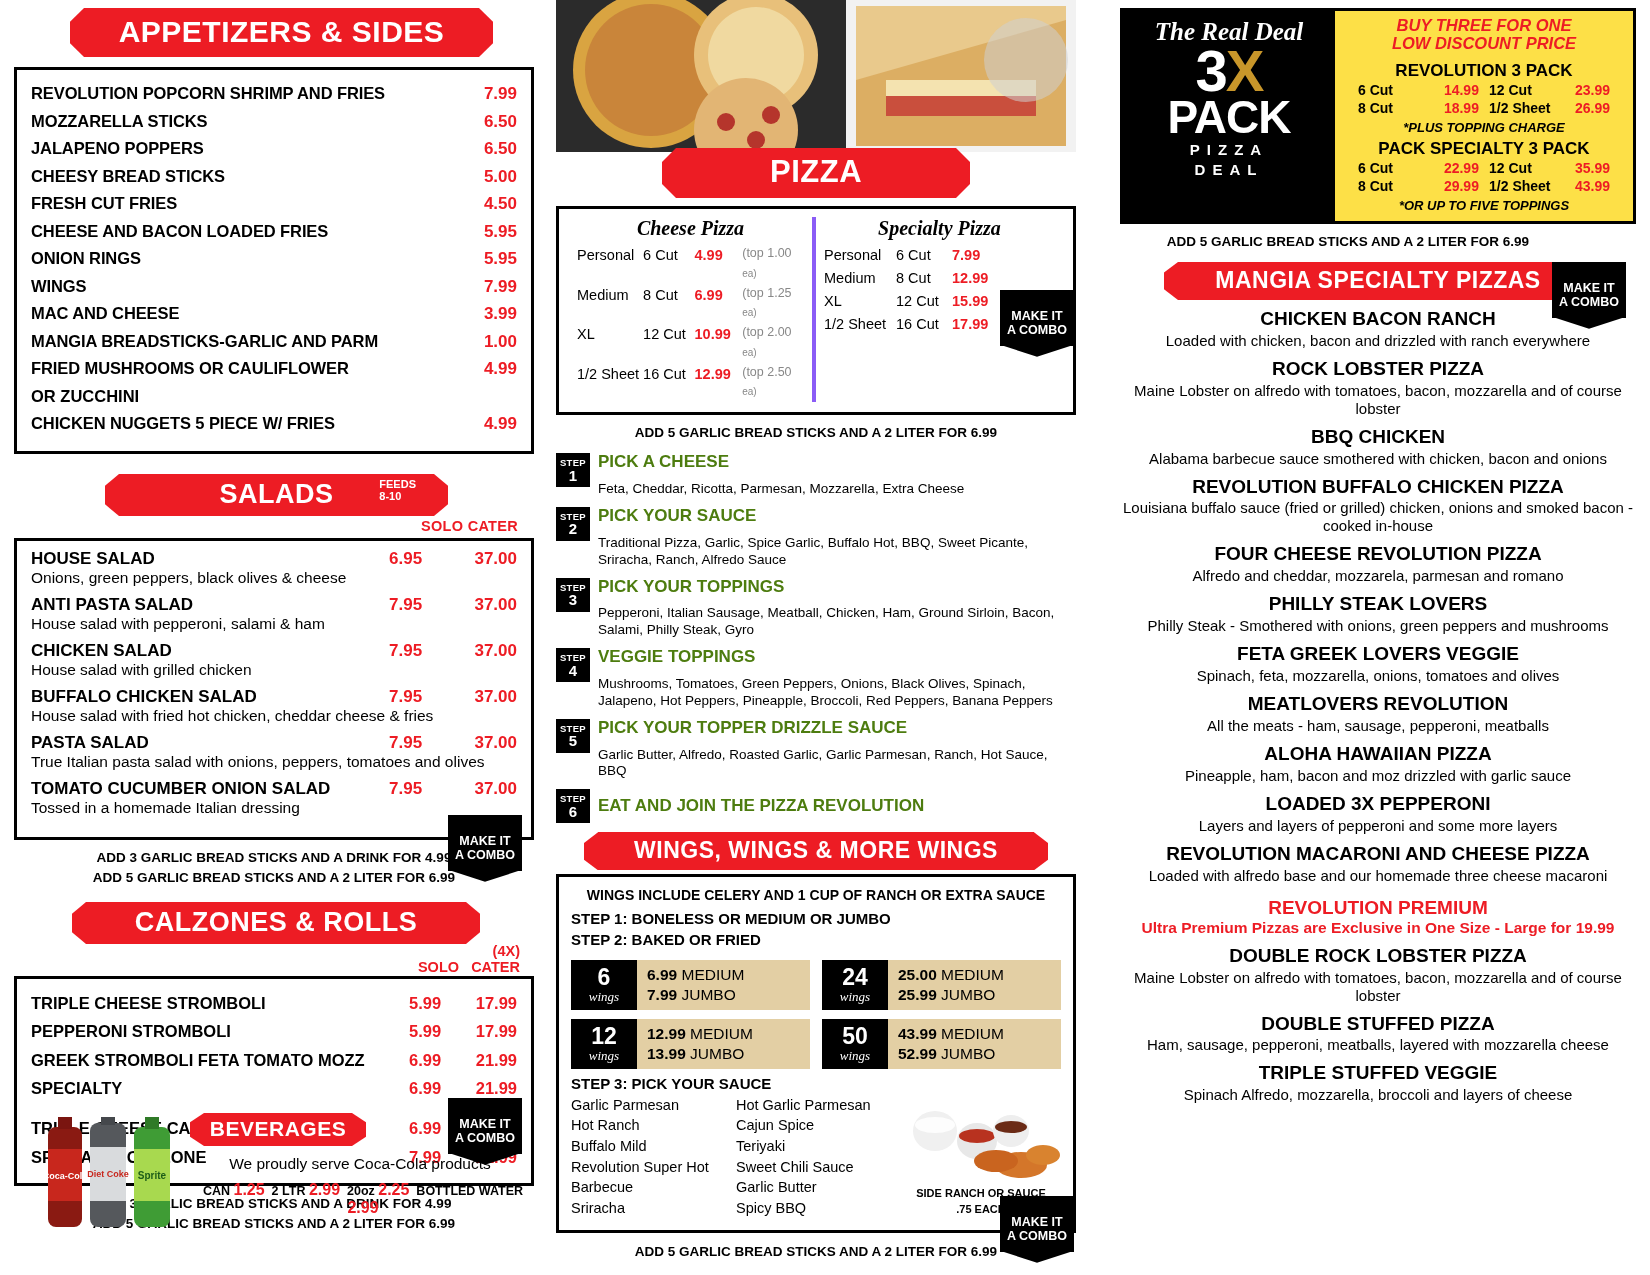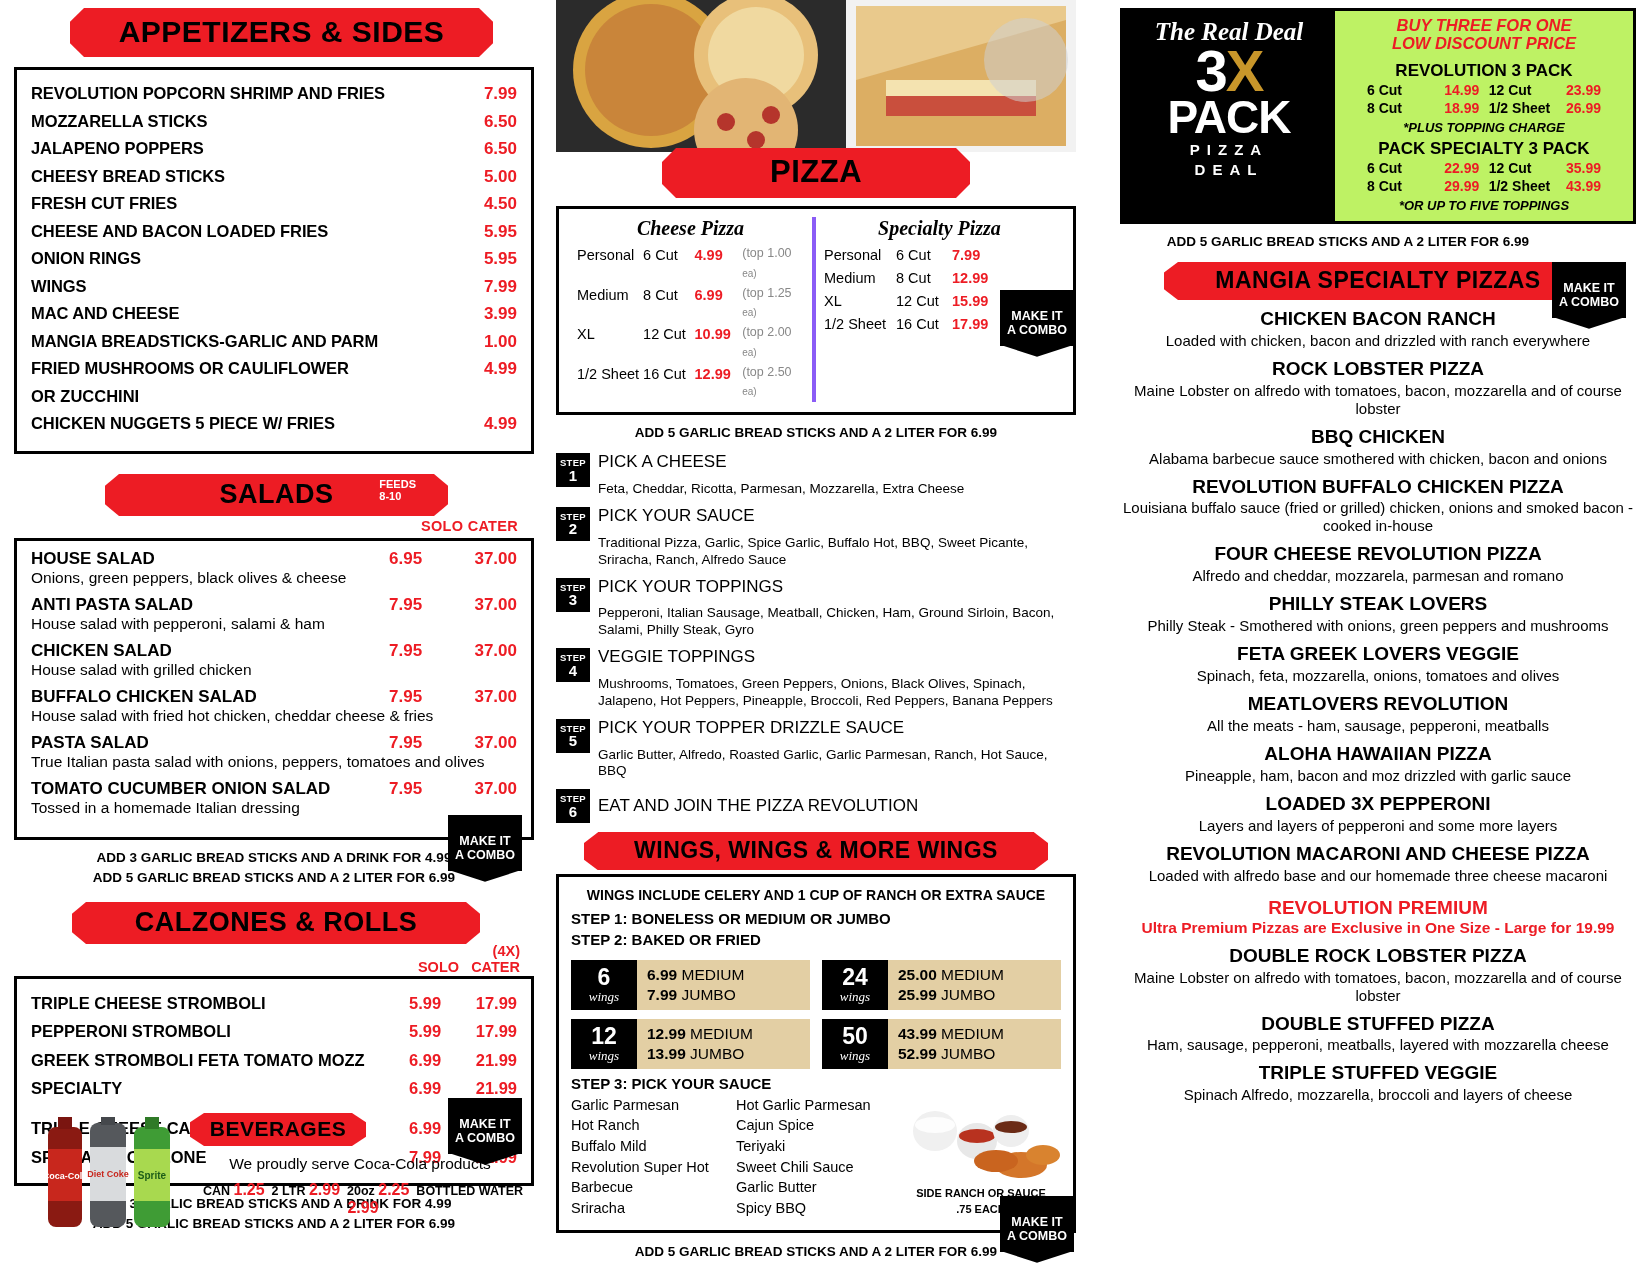--- a/index.html
+++ b/index.html
@@ -10,21 +10,21 @@
     font-family: "Liberation Sans", sans-serif;
     color: #000;
     overflow: hidden;
     position: relative;
   }
   .page { position: relative; width: 1650px; height: 1275px; }
 
   
   .banner {
     background: #ed1c24;
-    color: #000000;
+    color: #ffffff;
     text-align: center;
     font-weight: bold;
     position: relative;
     letter-spacing: .5px;
   }
   .banner::before, .banner::after {
     content: "";
     position: absolute;
     top: 0; bottom: 0;
     width: 14px;
@@ -114,21 +114,21 @@
   .pz-row .tp .ea { font-size: 10px; }
 
   .steps { margin-top: 10px; }
   .step { display: flex; margin-bottom: 9px; }
   .step-badge {
     width: 34px; min-width: 34px; height: 34px; background: #000; color: #fff;
     text-align: center; font-weight: bold; line-height: 1; padding-top: 5px; margin-right: 8px;
   }
   .step-badge .s { font-size: 9.5px; letter-spacing: .3px; }
   .step-badge .n { font-size: 15px; }
-  .step-title { color: #000000; font-weight: normal; font-size: 17px; line-height: 1.05; }
+  .step-title { color: #4d7c0f; font-weight: bold; font-size: 17px; line-height: 1.05; }
   .step-body { font-size: 13.5px; line-height: 1.25; margin-top: 10px; }
 
   .wings-banner { font-size: 23px; padding: 5px 0 6px; margin: 0 42px; }
   .wings-box { margin-top: 4px; padding: 10px 12px 12px; }
   .wings-note { text-align: center; font-size: 14px; font-weight: bold; margin-bottom: 6px; }
   .wings-step { font-size: 15px; font-weight: bold; line-height: 1.35; }
   .wings-grid { display: grid; grid-template-columns: 1fr 1fr; gap: 9px 12px; margin: 10px 0 6px; }
   .wcard { display: flex; align-items: stretch; }
   .wcount { background: #000; color: #fff; width: 66px; min-width: 66px; text-align: center;
             padding: 6px 0 5px; }
@@ -143,21 +143,21 @@
   
   .col-right { position: absolute; left: 1120px; top: 8px; width: 516px; }
   .deal-box { display: flex; border: 3px solid #000; background: #000; }
   .deal-left { width: 212px; background: #000; color: #fff; text-align: center; padding: 8px 4px 10px; }
   .deal-left .rd { font-family: Liberation Serif, serif; font-style: italic; font-weight: bold;
                    font-size: 25px; line-height: 1; }
   .deal-left .x3 { font-size: 58px; font-weight: bold; line-height: .92; letter-spacing: -2px; }
   .deal-left .x3 .gold { color: #c8962a; }
   .deal-left .pk { font-size: 46px; font-weight: bold; line-height: .9; letter-spacing: -1px; }
   .deal-left .pz { font-size: 15px; font-weight: bold; letter-spacing: 7px; line-height: 1.22; margin-top: 2px; }
-  .deal-right { flex: 1; background: #bef264; padding: 6px 24px 8px; }
+  .deal-right { flex: 1; background: #fde047; padding: 6px 15px 8px; }
   .deal-head { color: #ed1c24; font-style: italic; font-weight: bold; font-size: 16.5px;
                text-align: center; line-height: 1.08; }
   .deal-sub { text-align: center; font-weight: bold; font-size: 17px; margin-top: 8px; }
   .deal-row { display: flex; justify-content: space-between; font-size: 14px; font-weight: bold;
               padding: 1px 8px; }
   .deal-row .k { }
   .deal-row .v { color: #ed1c24; }
   .deal-row .cell { width: 48%; display: flex; justify-content: space-between; }
   .deal-note { text-align: center; font-style: italic; font-weight: bold; font-size: 13px; margin-top: 3px; }
 

